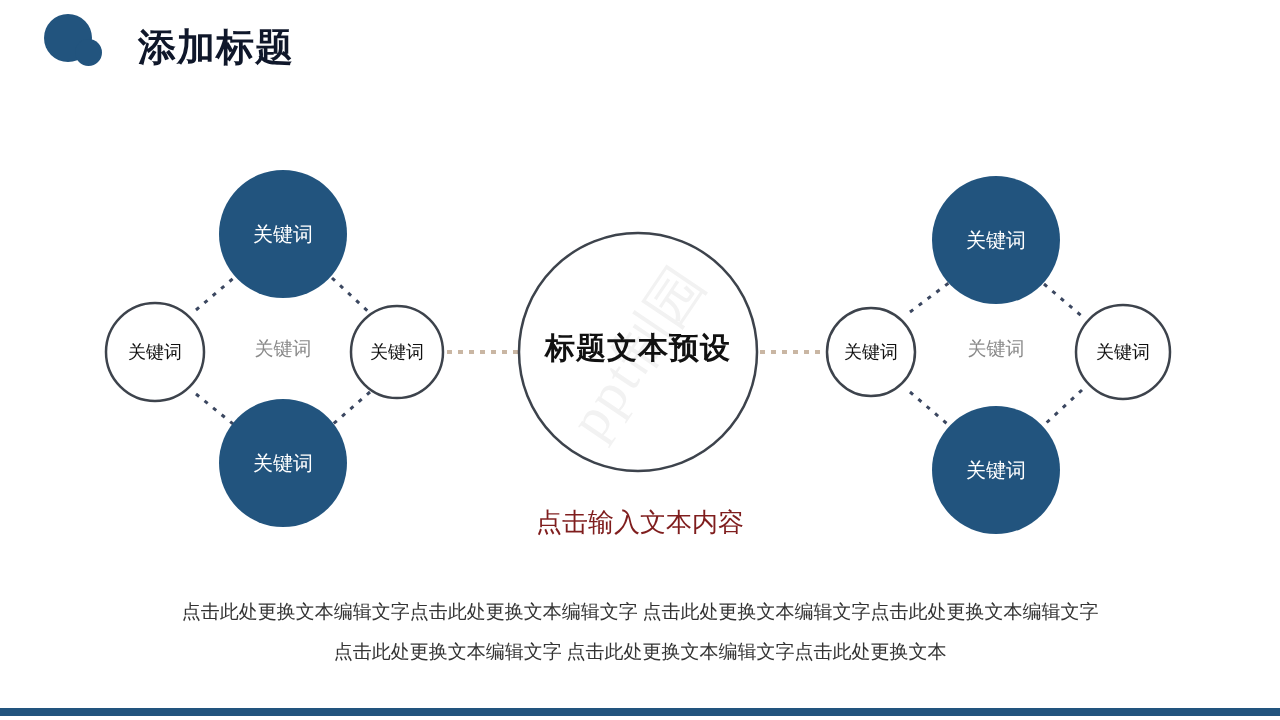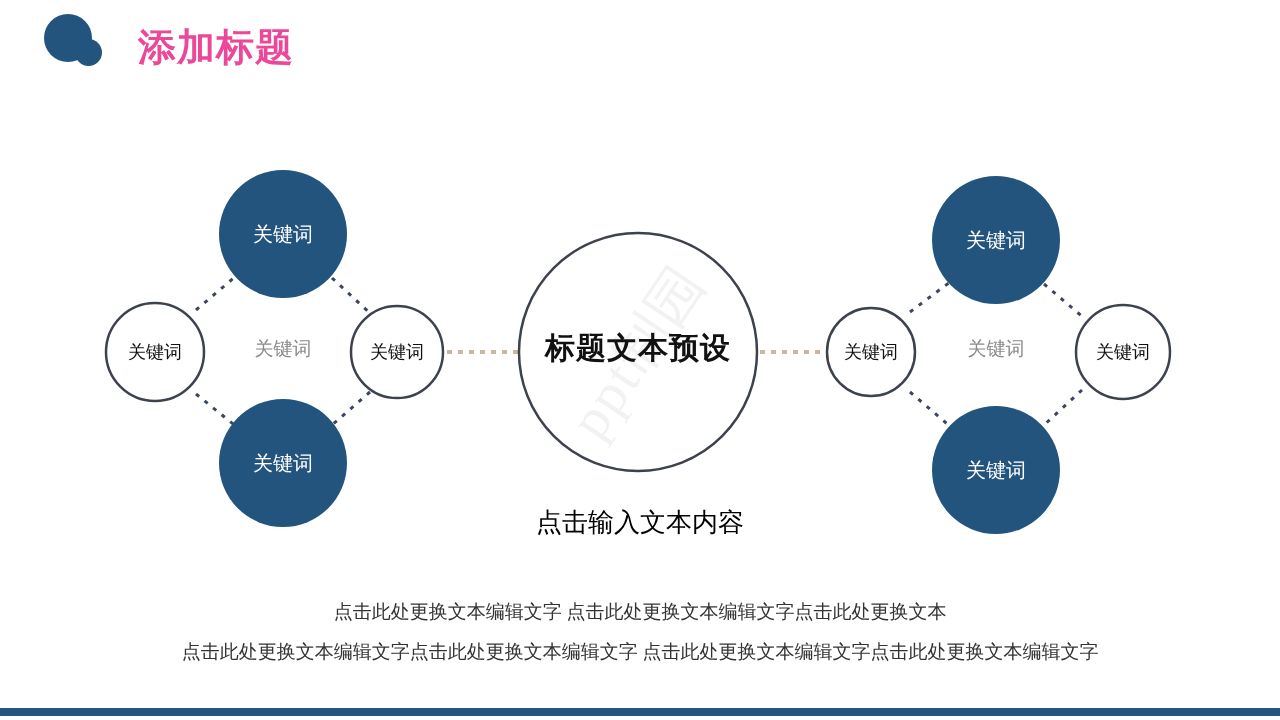--- a/index.html
+++ b/index.html
@@ -47,21 +47,21 @@
     border-radius: 50%;
     background: #22547E;
   }
 
   .page-title {
     position: absolute;
     left: 138px;
     top: 22px;
     font-size: 38px;
     font-weight: bold;
-    color: #ec4899;
+    color: #0f172a;
     letter-spacing: 1px;
     font-family: "Liberation Serif", "DejaVu Serif", serif;
     white-space: nowrap;
   }
 
   
   .diagram-svg {
     position: absolute;
     left: 0; top: 0;
     width: 1280px;
@@ -111,21 +111,21 @@
   }
 
   
   .caption-main {
     position: absolute;
     left: 0;
     right: 0;
     top: 505px;
     text-align: center;
     font-size: 26px;
-    color: #000000;
+    color: #7f1d1d;
     font-family: "Liberation Serif", "DejaVu Serif", serif;
   }
 
   .body-text {
     position: absolute;
     left: 100px;
     width: 1080px;
     top: 592px;
     text-align: center;
     font-size: 19px;
@@ -211,19 +211,19 @@
 
   <div class="node-label label-center-gray" style="left:996px; top:349px;">关键词</div>
 
   <div class="node-label label-on-white" style="left:1123px; top:352px;">关键词</div>
 
   <div class="node-label label-on-blue" style="left:996px; top:470px;">关键词</div>
 
   <div class="caption-main">点击输入文本内容</div>
 
   <div class="body-text">
+    <span class="line">点击此处更换文本编辑文字点击此处更换文本编辑文字 点击此处更换文本编辑文字点击此处更换文本编辑文字</span>
     <span class="line">点击此处更换文本编辑文字 点击此处更换文本编辑文字点击此处更换文本</span>
-    <span class="line">点击此处更换文本编辑文字点击此处更换文本编辑文字 点击此处更换文本编辑文字点击此处更换文本编辑文字</span>
   </div>
 
   <div class="footer-bar"></div>
 
 </div>
 
 </body></html>

